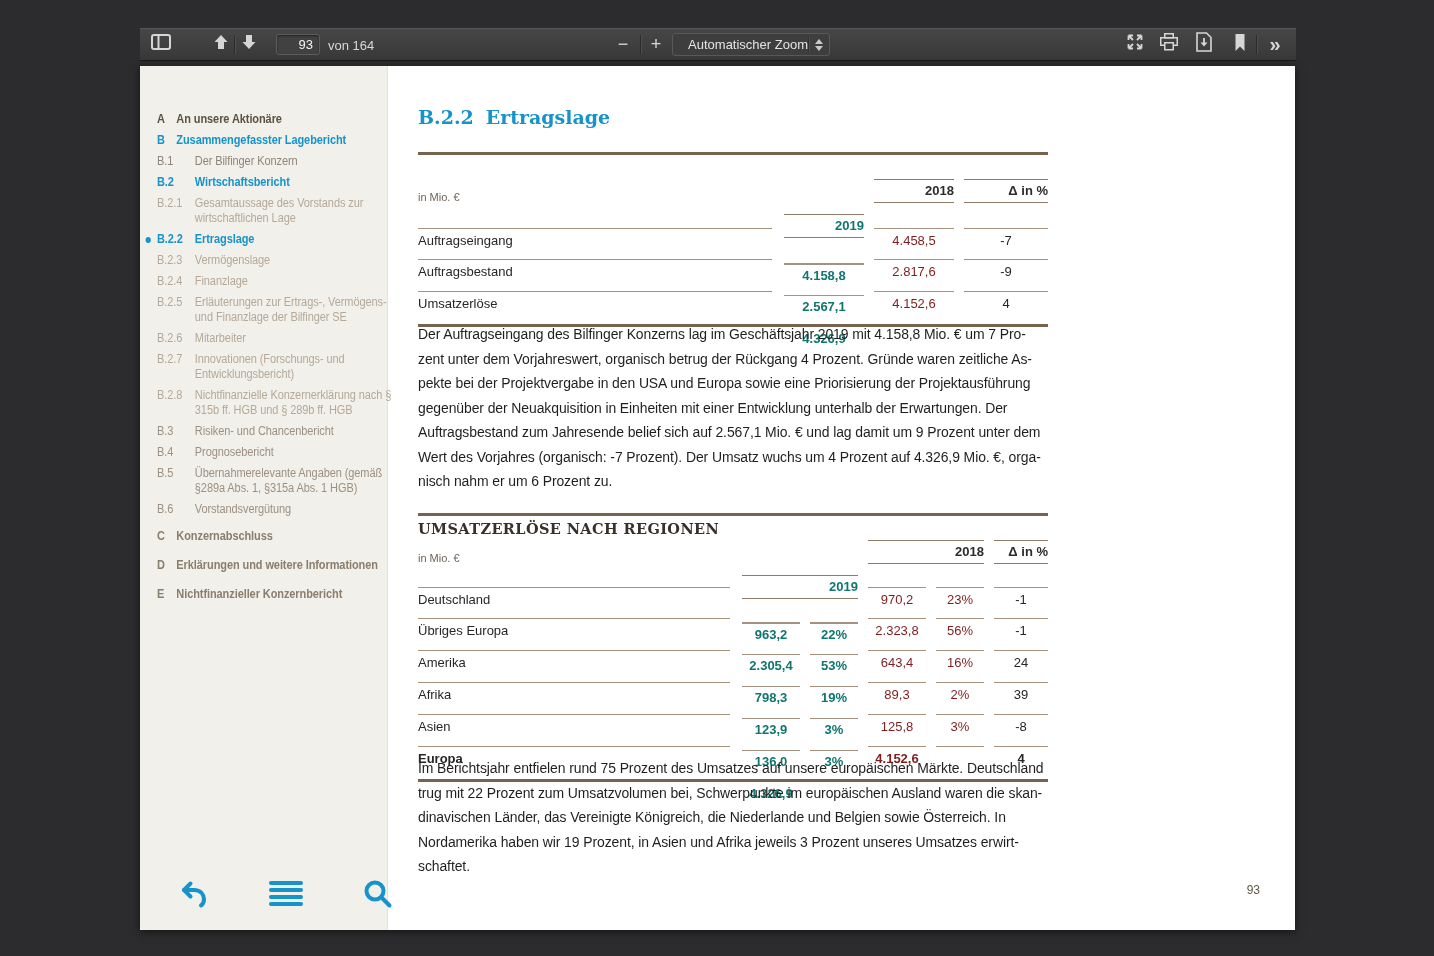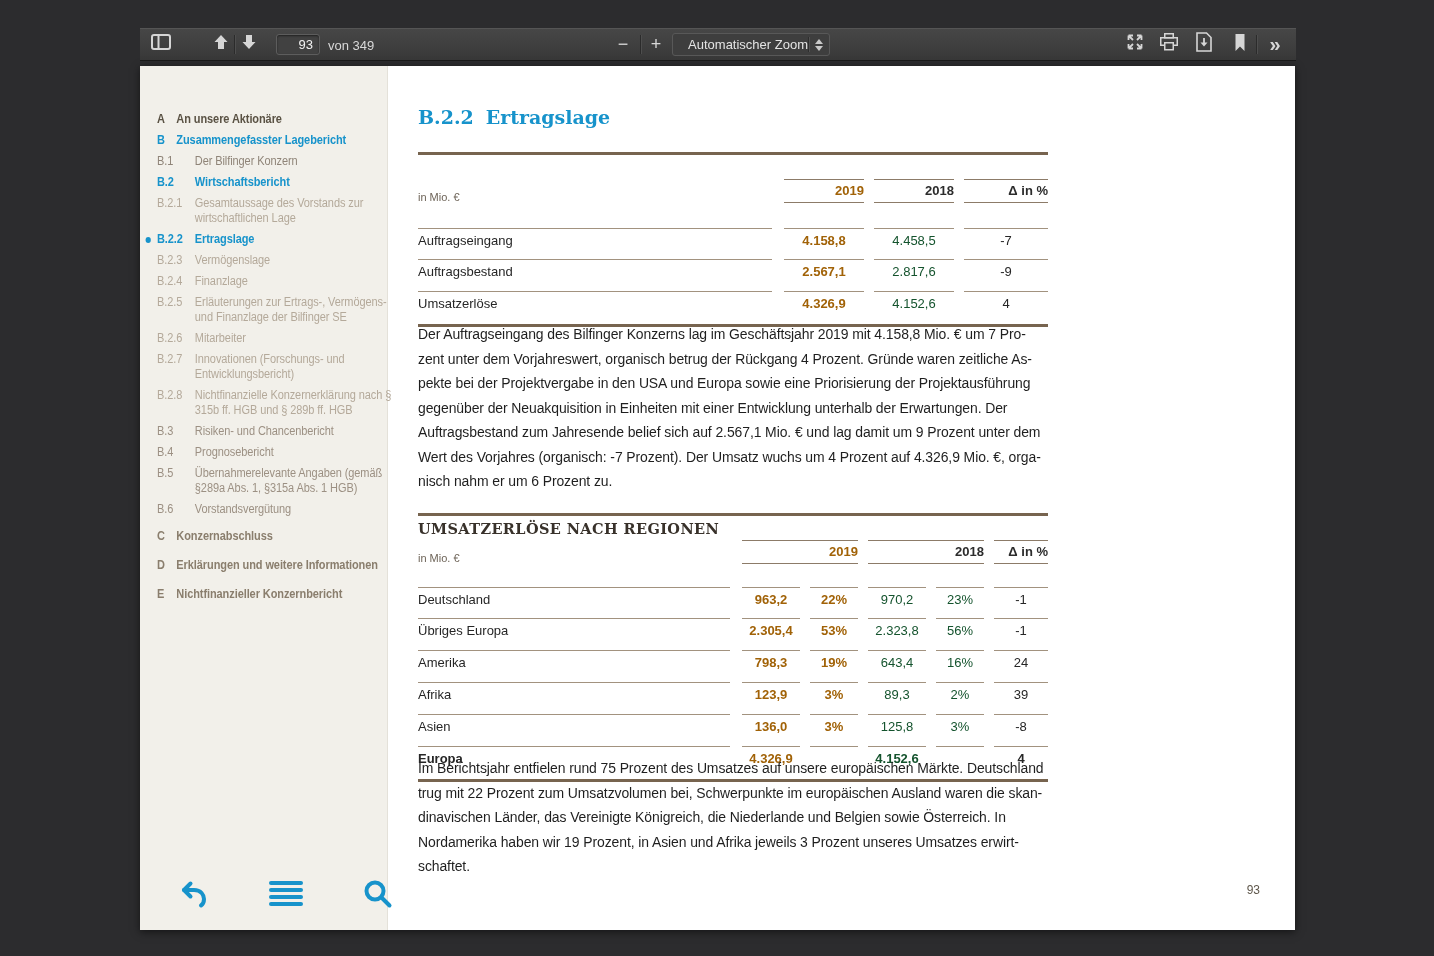--- a/index.html
+++ b/index.html
@@ -92,22 +92,22 @@
   .tbl2 .rows { margin-top:23px; }
   .trow { display:flex; height:32px; line-height:23px; font-size:13px; color:#262626; }
   .trow .lab { flex:1; border-bottom:1px solid #a2927f; white-space:nowrap; }
   .trow .c { text-align:center; border-bottom:1px solid #a2927f; }
   .trow:last-child .lab, .trow:last-child .c { border-bottom:none; }
   .trow.first .lab, .trow.first .c { border-top:1px solid #a2927f; }
   .ml12 { margin-left:12px; } .ml10 { margin-left:10px; }
   .w80 { width:80px; } .w84 { width:84px; }
   .w58 { width:58px; } .w48 { width:48px; } .w54 { width:54px; }
   .w116 { width:116px; }
-  .blue-val { color:#a16207; font-weight:bold; }
-  .dark2018 { color:#14532d; }
+  .blue-val { color:#0f766e; font-weight:bold;margin-top:35px; }
+  .dark2018 { color:#7f1d1d; }
   .total .lab, .total .c { font-weight:bold; }
 
   .para { position:absolute; left:0; width:700px; transform:scaleX(0.9); transform-origin:0 0;
     font-size:15.5px; line-height:24.5px; color:#1f1f1f; white-space:pre-line; letter-spacing:-0.1px; }
   .para1 { top:256px; } .para2 { top:690px; }
 
   .pageno { position:absolute; left:1090px; top:817px; width:30px; text-align:right;
     font-size:12px; color:#5f574b; }
 </style>
 </head>
@@ -134,21 +134,21 @@
   <div class="tb-sep" style="left:94px;"></div>
   <div class="tb-btn tb-abs" style="left:96px;">
     <span>
       <svg width="16" height="16" viewBox="0 0 16 16">
           <path d="M8 15 L1.5 8 H5 V1 H11 V8 H14.5 Z" fill="#d6d6d6"></path>
         </svg>
     </span>
   </div>
 
   <input class="page-input" style="left: 136px;" value="93">
-  <span class="tb-text tb-abs" style="left:188px; top:10px;">von 349</span>
+  <span class="tb-text tb-abs" style="left:188px; top:10px;">von 164</span>
 
   <div class="tb-btn tb-abs tb-text" style="left:470px; font-size:18px;">
     <span>−</span>
   </div>
   <div class="tb-sep" style="left:500px;"></div>
   <div class="tb-btn tb-abs tb-text" style="left:503px; font-size:18px;">
     <span>+</span>
   </div>
 
   <div class="zoom-select" style="left:532px;">

